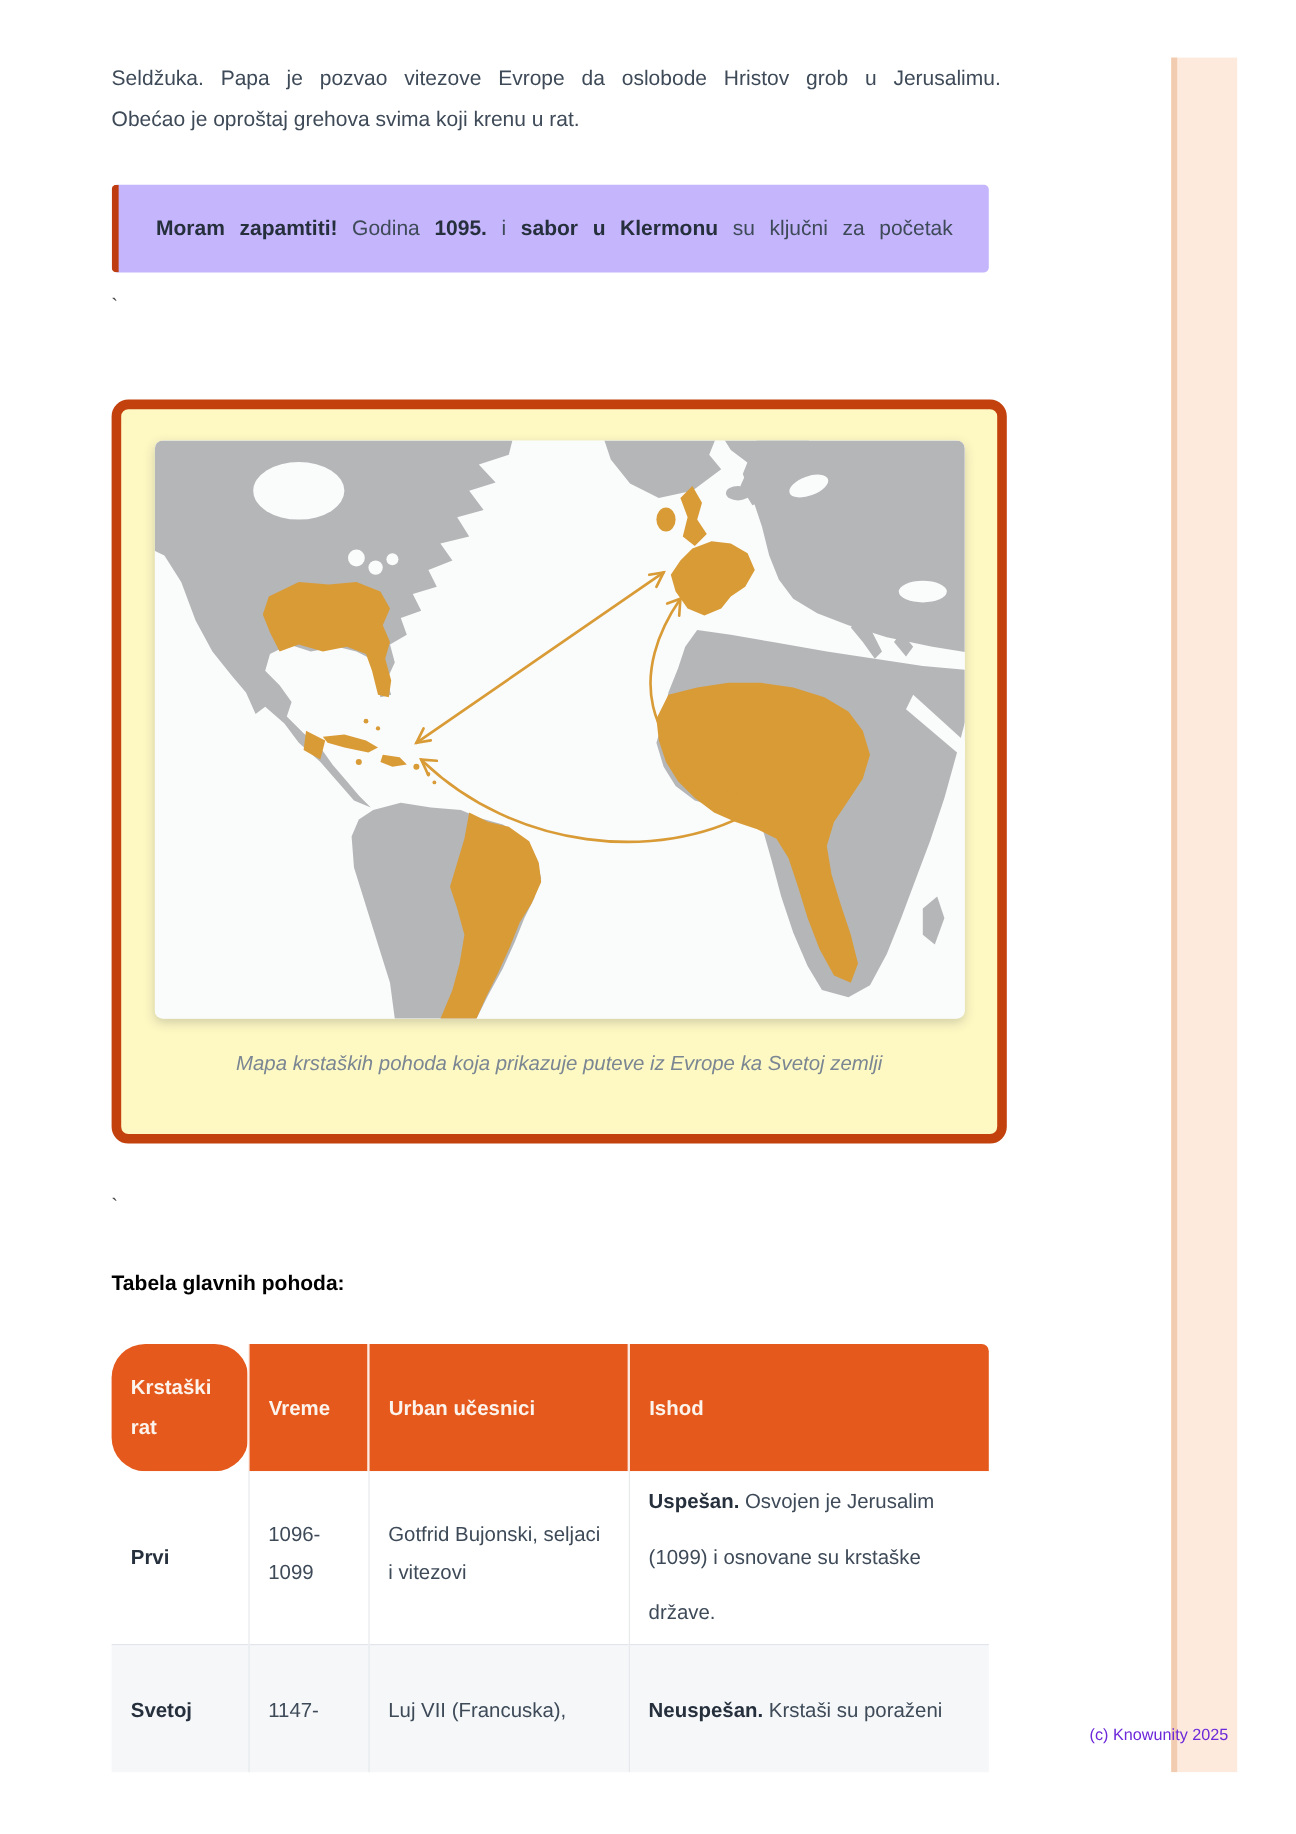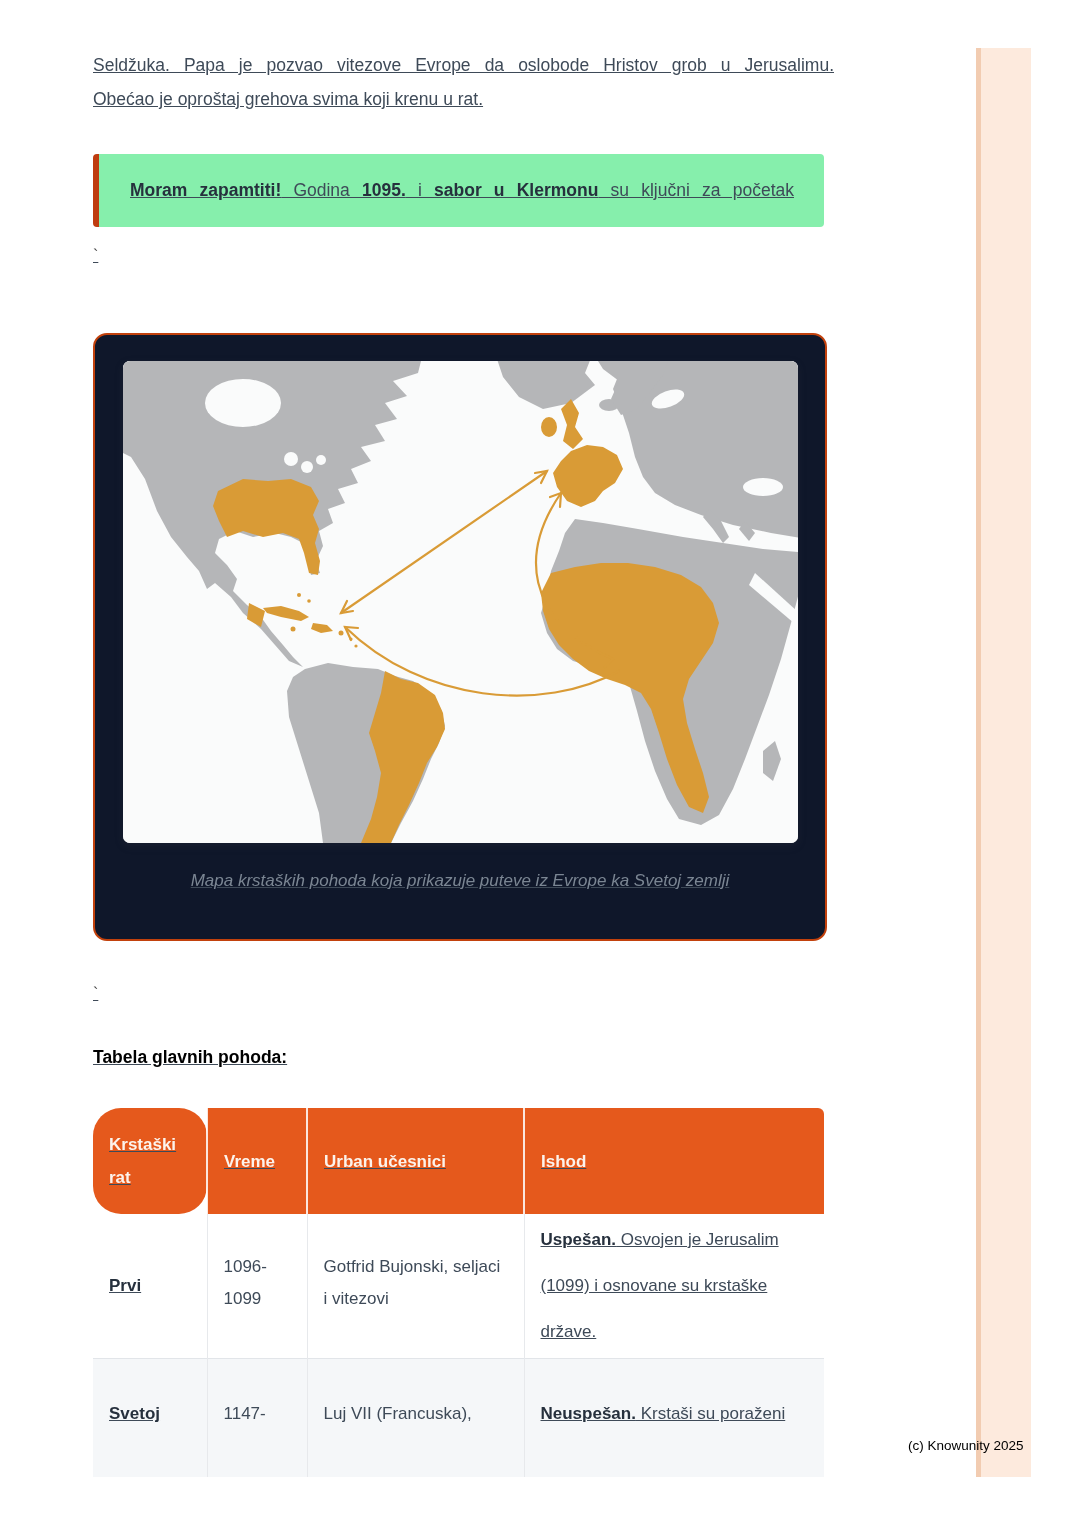--- a/index.html
+++ b/index.html
@@ -1,47 +1,47 @@
 <!DOCTYPE html>
 <html><head>
 <meta charset="utf-8">
 <style>
   html,body{margin:0;padding:0;background:#ffffff;}
   body{font-family:"Liberation Sans","DejaVu Sans",sans-serif;color:#3e4a58;}
-  .sheet{position:relative;width:1080px;height:1477px;overflow:hidden;background:#ffffff;text-decoration:underline;}
+  .sheet{position:relative;width:1080px;height:1477px;overflow:hidden;background:#ffffff;}
   .stripe{position:absolute;top:48px;right:49px;width:50px;height:1429px;background:#fdeadd;border-left:5px solid #f2ccb1;}
   .content{position:relative;width:741px;margin-left:93px;padding-top:48px;}
   .intro-line{font-size:17.5px;line-height:34px;color:#3e4a58;}
   .just{text-align:justify;text-align-last:justify;}
-  .callout{margin-top:38px;background:#86efac;border-left:6px solid #bf3c10;border-radius:4px;
+  .callout{margin-top:38px;background:#c4b5fd;border-left:6px solid #bf3c10;border-radius:4px;
            padding:18px 30px 18px 31px;width:664px;}
   .callout .cl-line{font-size:17.5px;line-height:37px;color:#3e4a58;}
   b,.bold{color:#26303d;font-weight:bold;}
   .stray{margin-top:18px;font-size:16px;color:#4a4a4a;height:22px;line-height:22px;}
   .stray2{margin-top:42px;font-size:16px;color:#4a4a4a;height:22px;line-height:22px;}
-  .map-outer{margin-top:66px;width:730px;border:2px solid #c2410c;border-radius:14px;
-             background:#0f172a;padding:26px 0 48px 0;}
+  .map-outer{margin-top:66px;width:730px;border:8px solid #c2410c;border-radius:14px;
+             background:#fef9c3;padding:26px 0 48px 0;}
   .map-card{width:675px;height:482px;margin:0 auto;border-radius:7px;overflow:hidden;
             box-shadow:0 3px 9px rgba(60,60,70,.22);background:#fafbfb;}
   .map-card svg{display:block;}
   .map-caption{margin-top:28px;text-align:center;font-style:italic;font-size:17px;color:#7b8693;}
   .table-heading{margin-top:42px;font-size:17.5px;font-weight:bold;color:#000000;}
   table.crusades{margin-top:40px;border-collapse:collapse;table-layout:fixed;width:731px;font-size:17px;}
   table.crusades thead th{background:#e5591c;color:#fcf3ec;font-weight:bold;text-align:left;
       vertical-align:middle;padding:20px 16px;line-height:33px;border-right:2px solid rgba(255,255,255,.85);}
   table.crusades thead th:first-child{border-top-left-radius:6px;border-radius:28px;}
   table.crusades thead th:last-child{border-right:none;border-top-right-radius:6px;}
   table.crusades tbody td{vertical-align:middle;padding:3px 16px;line-height:46px;color:#3e4a58;
       border-right:1px solid #e7e9ec;margin-left:24px;}
   table.crusades tbody td:last-child{border-right:none;}
   table.crusades tbody tr.r1{background:#ffffff;height:144px;border-bottom:1px solid #e2e5e9;}
   table.crusades tbody tr.r2{background:#f5f7f9;}
   table.crusades tbody tr.r2 td{vertical-align:top;padding-top:32px;padding-bottom:66px;}
   td .multiline{display:inline-block;line-height:32px;}
-  .watermark{position:absolute;top:1438px;left:908px;font-size:13.5px;color:#000000;z-index:3;text-align:center;}
+  .watermark{position:absolute;top:1438px;left:908px;font-size:13.5px;color:#6d28d9;z-index:3;text-align:center;}
 </style>
 </head>
 <body>
 
 <div class="sheet">
   <div class="stripe"></div>
 
   <div class="content">
 
     <div class="intro-line just">Seldžuka. Papa je pozvao vitezove Evrope da oslobode Hristov grob u Jerusalimu.</div>

